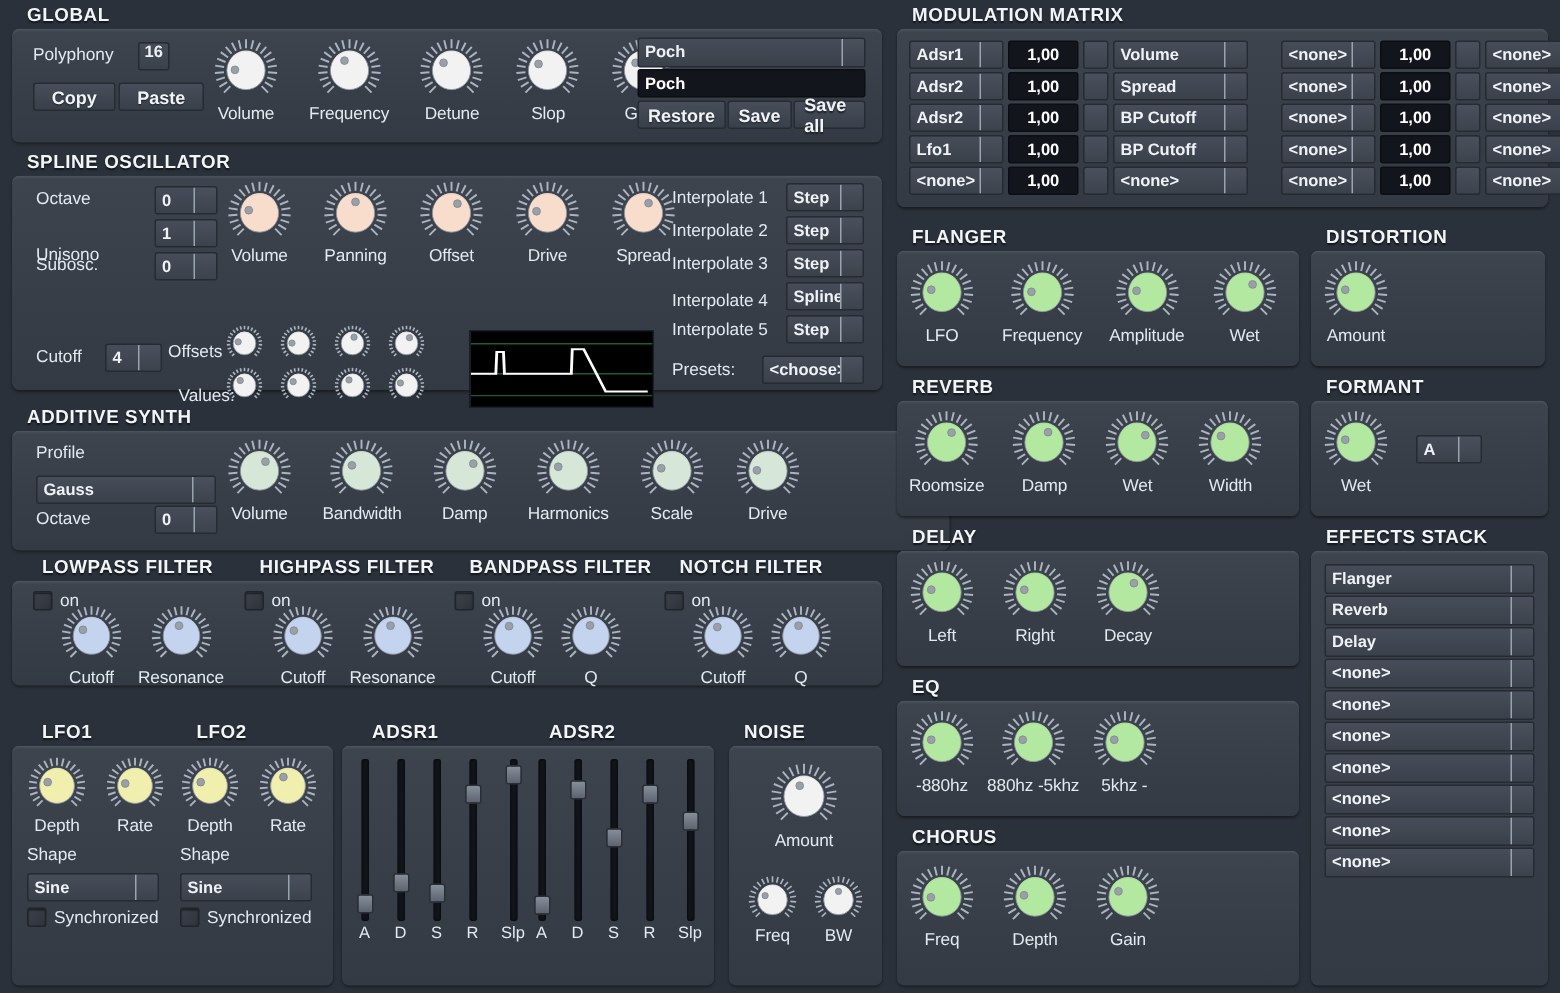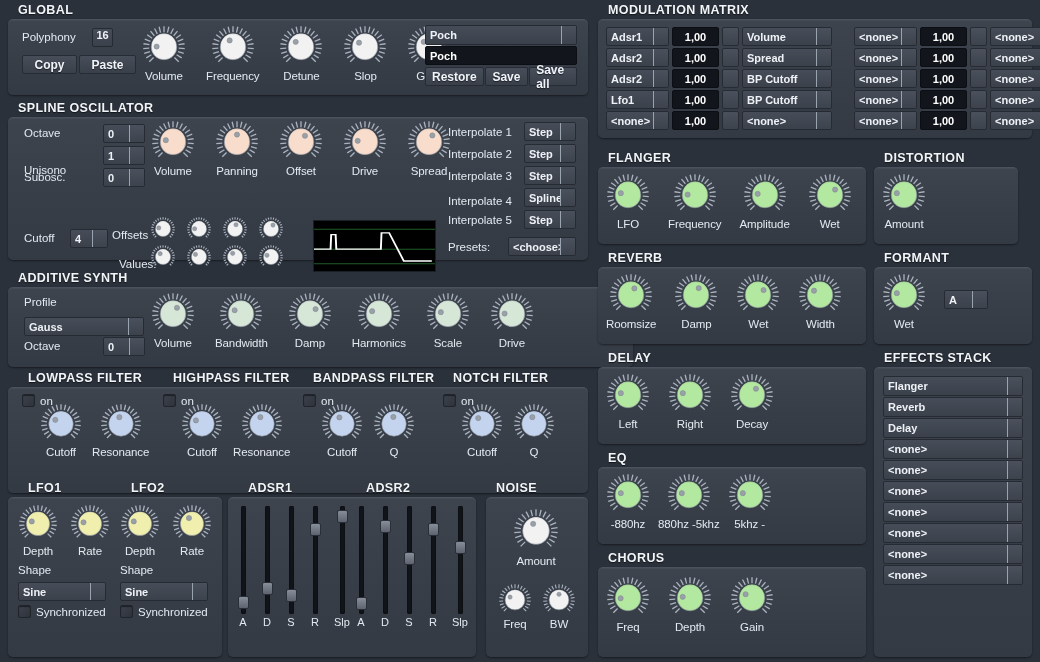--- a/index.html
+++ b/index.html
@@ -948,21 +948,21 @@
     </div>
   </div>
 
   <div class="abs" style="left:8px;top:370px;width:580px;">
     <div style="position:relative;height:17px;">
       <div class="sect-title abs" style="left:10px;top:0;">LOWPASS FILTER</div>
       <div class="sect-title abs" style="left:155px;top:0;">HIGHPASS FILTER</div>
       <div class="sect-title abs" style="left:295px;top:0;text-align:center;">BANDPASS FILTER</div>
       <div class="sect-title abs" style="left:435px;top:0;">NOTCH FILTER</div>
     </div>
-    <div class="panel" style="height:106px;position:relative;" id="filters-panel">
+    <div class="panel" style="height:70px;position:relative;" id="filters-panel">
         <div class="abs" style="left: 14px; top: 6px;">
           <div style="display:flex;align-items:center;gap:5px;margin-bottom:0px;">
         <span class="chk"></span>
         <span class="lbl">on</span>
       </div>
       <div class="kgroup" style="gap:10px;margin-left:18px;margin-top:-4px;">
             <div class="kcell">
               <svg width="42" height="42" viewBox="0 0 42 42">
     <line x1="10.97" y1="31.03" x2="7.00" y2="35.00" stroke="#aab3c0" stroke-width="1.3"></line>
                 <line x1="8.91" y1="28.41" x2="4.12" y2="31.35" stroke="#aab3c0" stroke-width="1.3"></line>
@@ -2225,21 +2225,21 @@
     <circle cx="22" cy="22" r="12.76" fill="#b3e8a0" stroke="#8c939e" stroke-width="0.6"></circle>
     <circle cx="22" cy="20.4688" r="11.8668" fill="#b3e8a0" opacity="0.85"></circle>
     <circle cx="15.63" cy="18.23" r="2.6" fill="#9aa0a8" stroke="#7d838c" stroke-width="0.5"></circle>
   </svg>
             <div class="knob-lbl">Gain</div>
           </div>
         </div>
     </div>
   </div>
 
-  <div class="abs" style="left:874px;top:150px;width:144px;">
+  <div class="abs" style="left:874px;top:150px;width:156px;">
     <div class="sect-title">DISTORTION</div>
     <div class="panel" style="height:77px;position:relative;">
       <div class="kgroup abs" id="distortion-knobs" style="left:8px;top:5px;">
           <div class="kcell">
             <svg width="44" height="44" viewBox="0 0 44 44">
     <line x1="11.56" y1="32.44" x2="7.29" y2="36.71" stroke="#aab3c0" stroke-width="1.3"></line>
               <line x1="9.42" y1="29.71" x2="4.27" y2="32.87" stroke="#aab3c0" stroke-width="1.3"></line>
               <line x1="7.96" y1="26.56" x2="2.22" y2="28.43" stroke="#aab3c0" stroke-width="1.3"></line>
               <line x1="7.29" y1="23.16" x2="1.26" y2="23.63" stroke="#aab3c0" stroke-width="1.3"></line>
               <line x1="7.42" y1="19.69" x2="1.46" y2="18.75" stroke="#aab3c0" stroke-width="1.3"></line>

